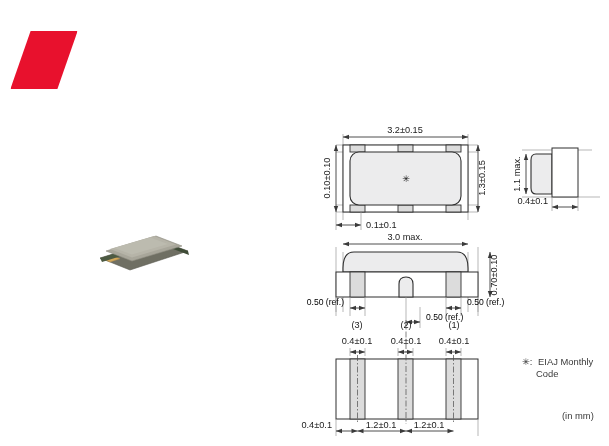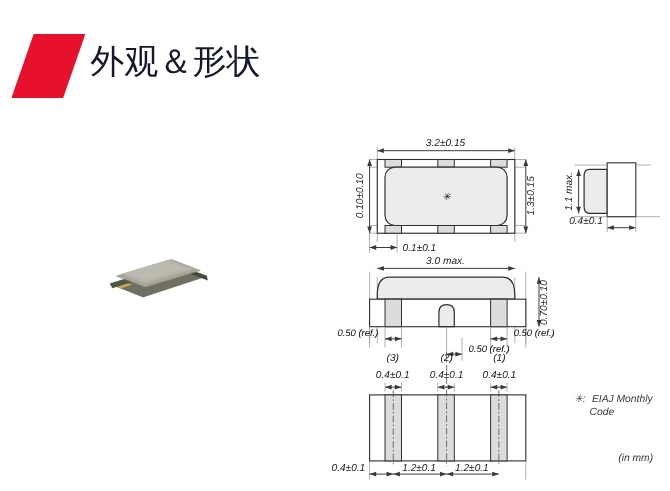--- a/index.html
+++ b/index.html
@@ -30,21 +30,21 @@
     white-space:nowrap;
     font-family:"DejaVu Sans", sans-serif;
     font-weight:400;
   }
 
   
   .photo-wrap { position:absolute; left:84px; top:218px; width:112px; height:64px; }
   .photo-svg  { display:block; }
 
   
-  .drawing { position:absolute; left:300px; top:112px; width:309px; height:330px;font-style:italic; }
+  .drawing { position:absolute; left:300px; top:112px; width:309px; height:330px; }
   .drawing svg { display:block; }
 
   .dimtxt {
     font-family:"Liberation Sans", sans-serif;
     font-size:9.2px;
     fill:#1a1a1a;
   }
   .dimtxt-sm { font-size:8.6px; }
   .notetxt {
     font-family:"Liberation Sans", sans-serif;
@@ -58,21 +58,20 @@
   .pad-fill  { fill:#dcdcdc; stroke:#2f2f2f; stroke-width:0.9; }
   .white-fill{ fill:#ffffff; stroke:#2f2f2f; stroke-width:1.0; }
 </style>
 </head>
 <body>
 
 <div id="page">
 
   <div class="header">
     <div class="logo-mark"></div>
-    <div class="title">外观＆形状</div>
   </div>
 
   <div class="photo-wrap">
     <svg class="photo-svg" width="112" height="64" viewBox="0 0 112 64">
       <g>
 
         <polygon points="16,40 74,22 104,33 46,52" fill="#6f6f63" stroke="#5a5a50" stroke-width="0.6"></polygon>
 
         <polygon points="20,41.5 30,38.5 36,40.8 26,44" fill="#d2a75a" stroke="#b08c42" stroke-width="0.4"></polygon>
         <polygon points="44,35.5 54,32.5 60,34.8 50,38" fill="#d2a75a" stroke="#b08c42" stroke-width="0.4"></polygon>

